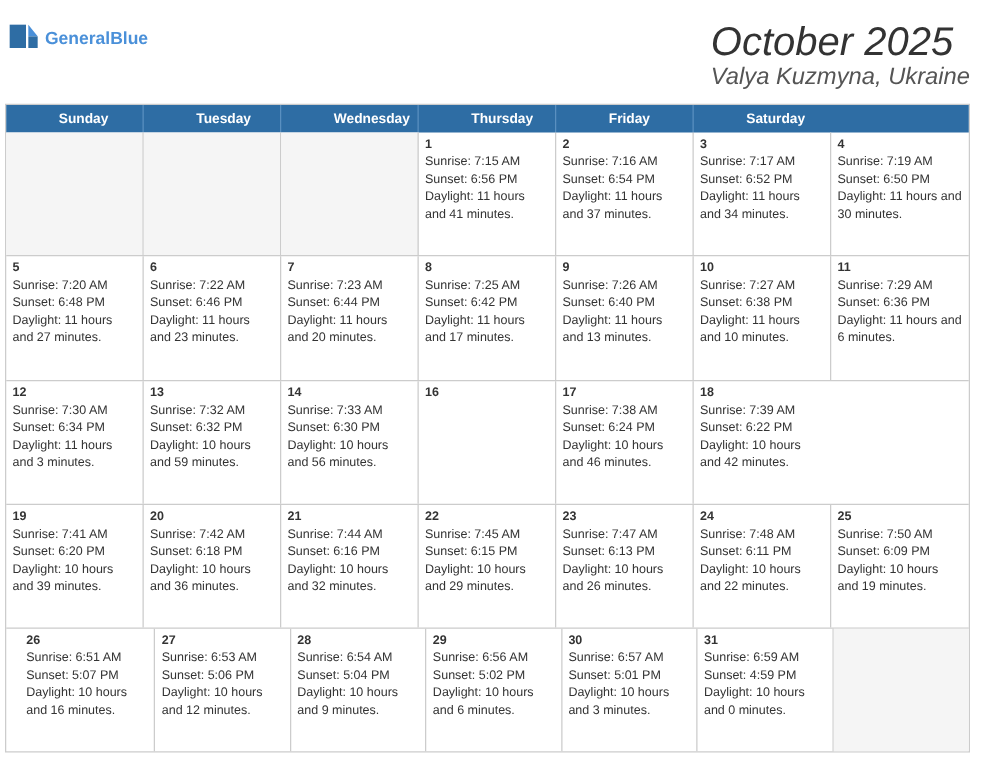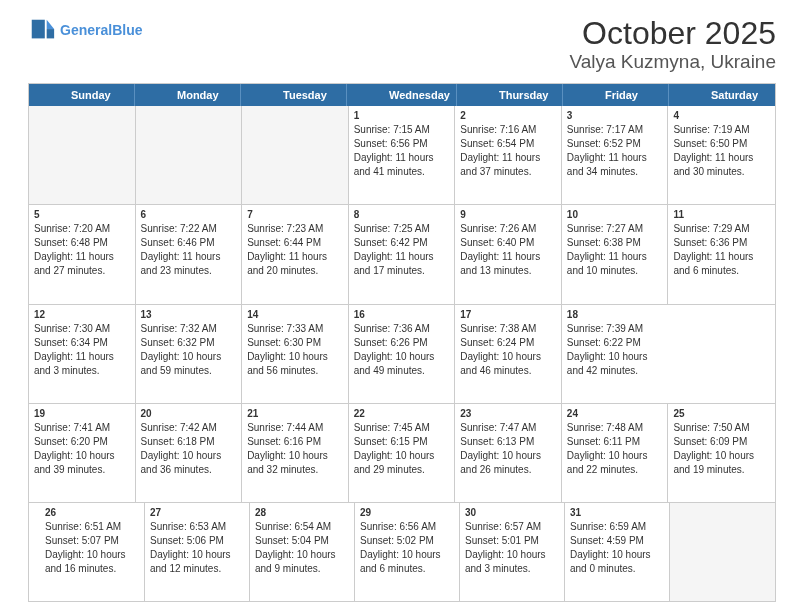--- a/index.html
+++ b/index.html
@@ -6,21 +6,21 @@
     body {
       width: 792px;
       height: 612px;
       font-family: Arial, sans-serif;
       background: #fff;
       overflow: hidden;
     }
     .page {
       width: 792px;
       height: 612px;
-      padding: 16px 16px 10px 28px;
+      padding: 16px 16px 10px 4px;
       display: flex;
       flex-direction: column;
     }
     .header {
       display: flex;
       justify-content: space-between;
       align-items: flex-start;
       margin-bottom: 10px;
     }
     .logo {
@@ -35,21 +35,21 @@
       line-height: 1.2;
     }
     .logo-text span {
       color: #4a90d9;
     }
     .logo-icon {
       width: 28px;
       height: 28px;
     }
     .title-block {
-      text-align: right;
+      font-style: italic;
     }
     .month-title {
       font-size: 32px;
       font-weight: 300;
       color: #333;
       line-height: 1.1;
     }
     .location {
       font-size: 19px;
       color: #555;
@@ -126,21 +126,20 @@
     </div>
     <div class="title-block">
       <div class="month-title">October 2025</div>
       <div class="location">Valya Kuzmyna, Ukraine</div>
     </div>
   </div>
 
   <div class="calendar">
     <div class="cal-header">
     <div class="cal-header-cell">Sunday</div>
-        <div class="cal-header-cell">Monday</div>
         <div class="cal-header-cell">Tuesday</div>
         <div class="cal-header-cell">Wednesday</div>
         <div class="cal-header-cell">Thursday</div>
         <div class="cal-header-cell">Friday</div>
         <div class="cal-header-cell">Saturday</div>
       </div>
     <div class="cal-body">
     <div class="cal-row">
           <div class="cal-cell empty"></div>
           <div class="cal-cell empty"></div>
@@ -200,21 +199,20 @@
           <div class="cal-cell">
             <span class="day-num">13</span>
             <div class="cell-text">Sunrise: 7:32 AM<br>Sunset: 6:32 PM<br>Daylight: 10 hours and 59 minutes.</div>
           </div>
           <div class="cal-cell">
             <span class="day-num">14</span>
             <div class="cell-text">Sunrise: 7:33 AM<br>Sunset: 6:30 PM<br>Daylight: 10 hours and 56 minutes.</div>
           </div>
           <div class="cal-cell">
             <span class="day-num">16</span>
-            <div class="cell-text">Sunrise: 7:36 AM<br>Sunset: 6:26 PM<br>Daylight: 10 hours and 49 minutes.</div>
           </div>
           <div class="cal-cell">
             <span class="day-num">17</span>
             <div class="cell-text">Sunrise: 7:38 AM<br>Sunset: 6:24 PM<br>Daylight: 10 hours and 46 minutes.</div>
           </div>
           <div class="cal-cell">
             <span class="day-num">18</span>
             <div class="cell-text">Sunrise: 7:39 AM<br>Sunset: 6:22 PM<br>Daylight: 10 hours and 42 minutes.</div>
           </div>
         </div>

